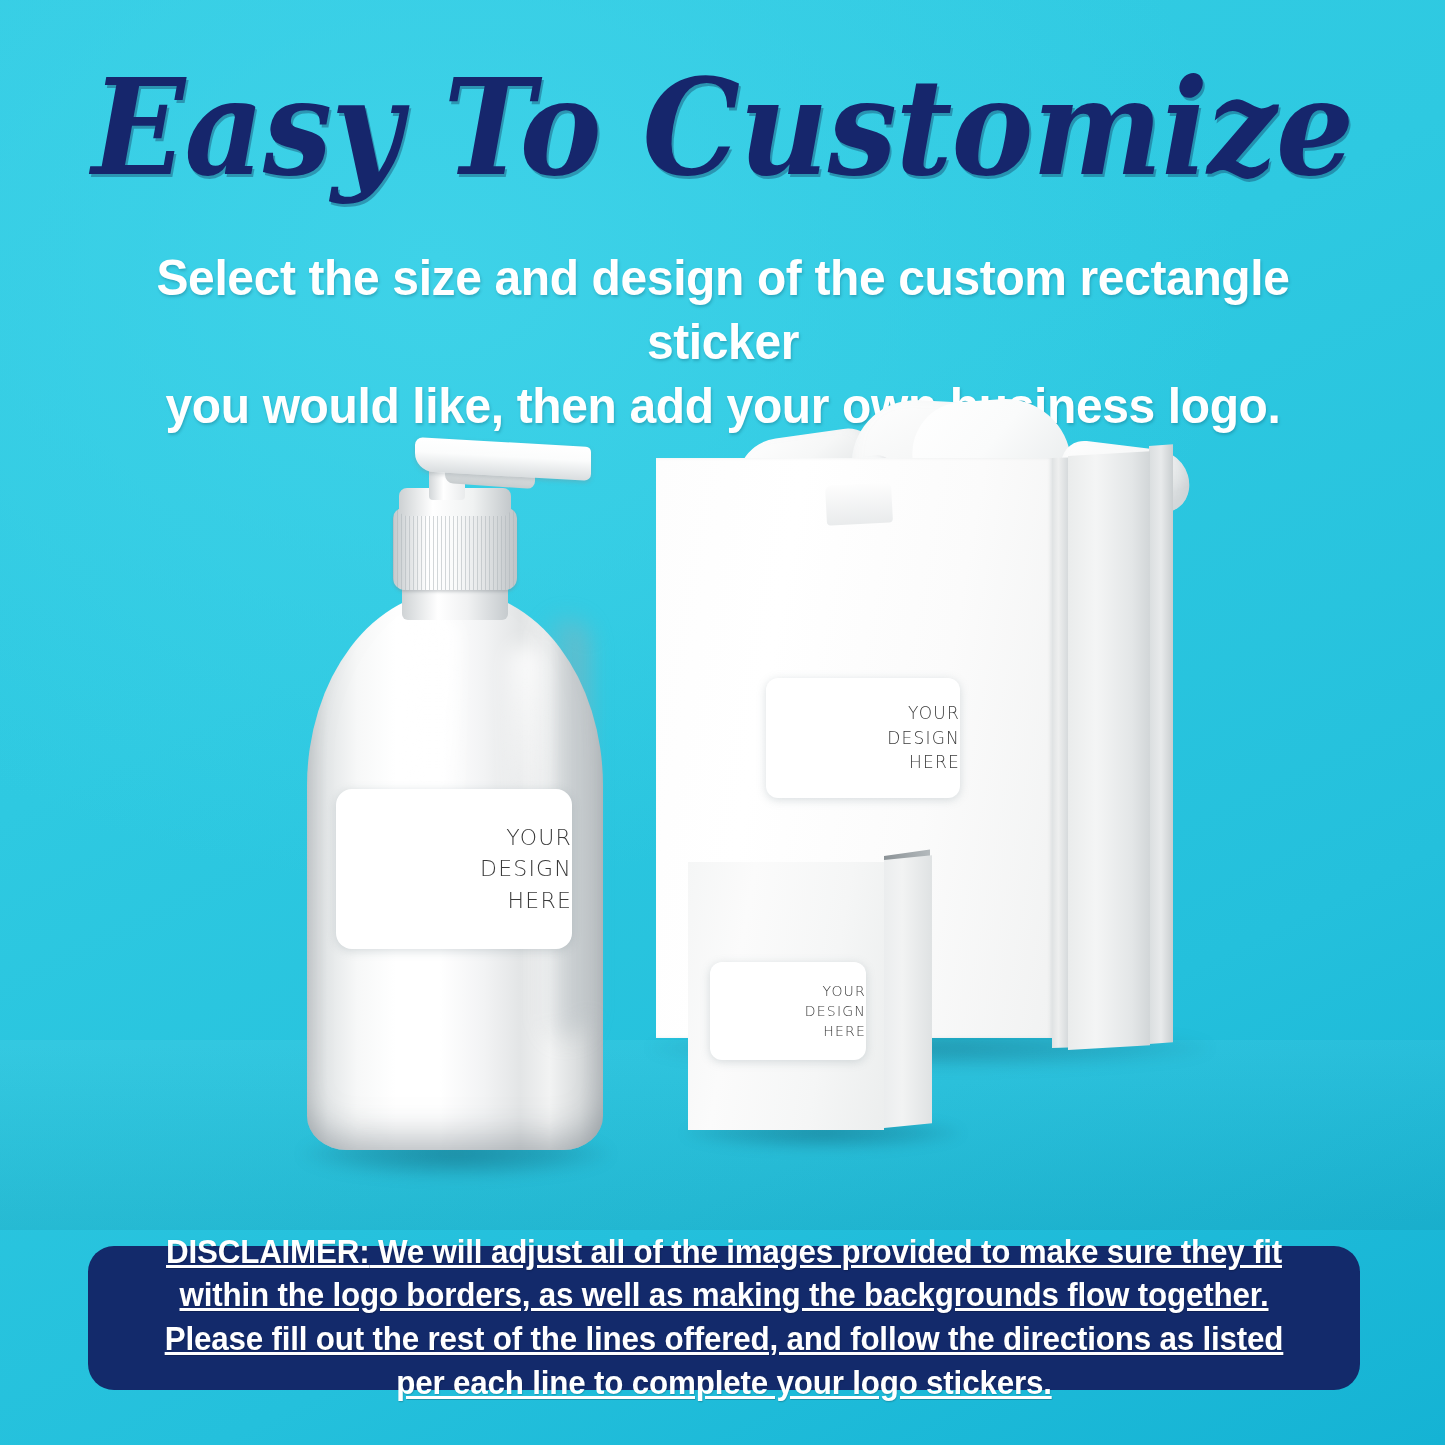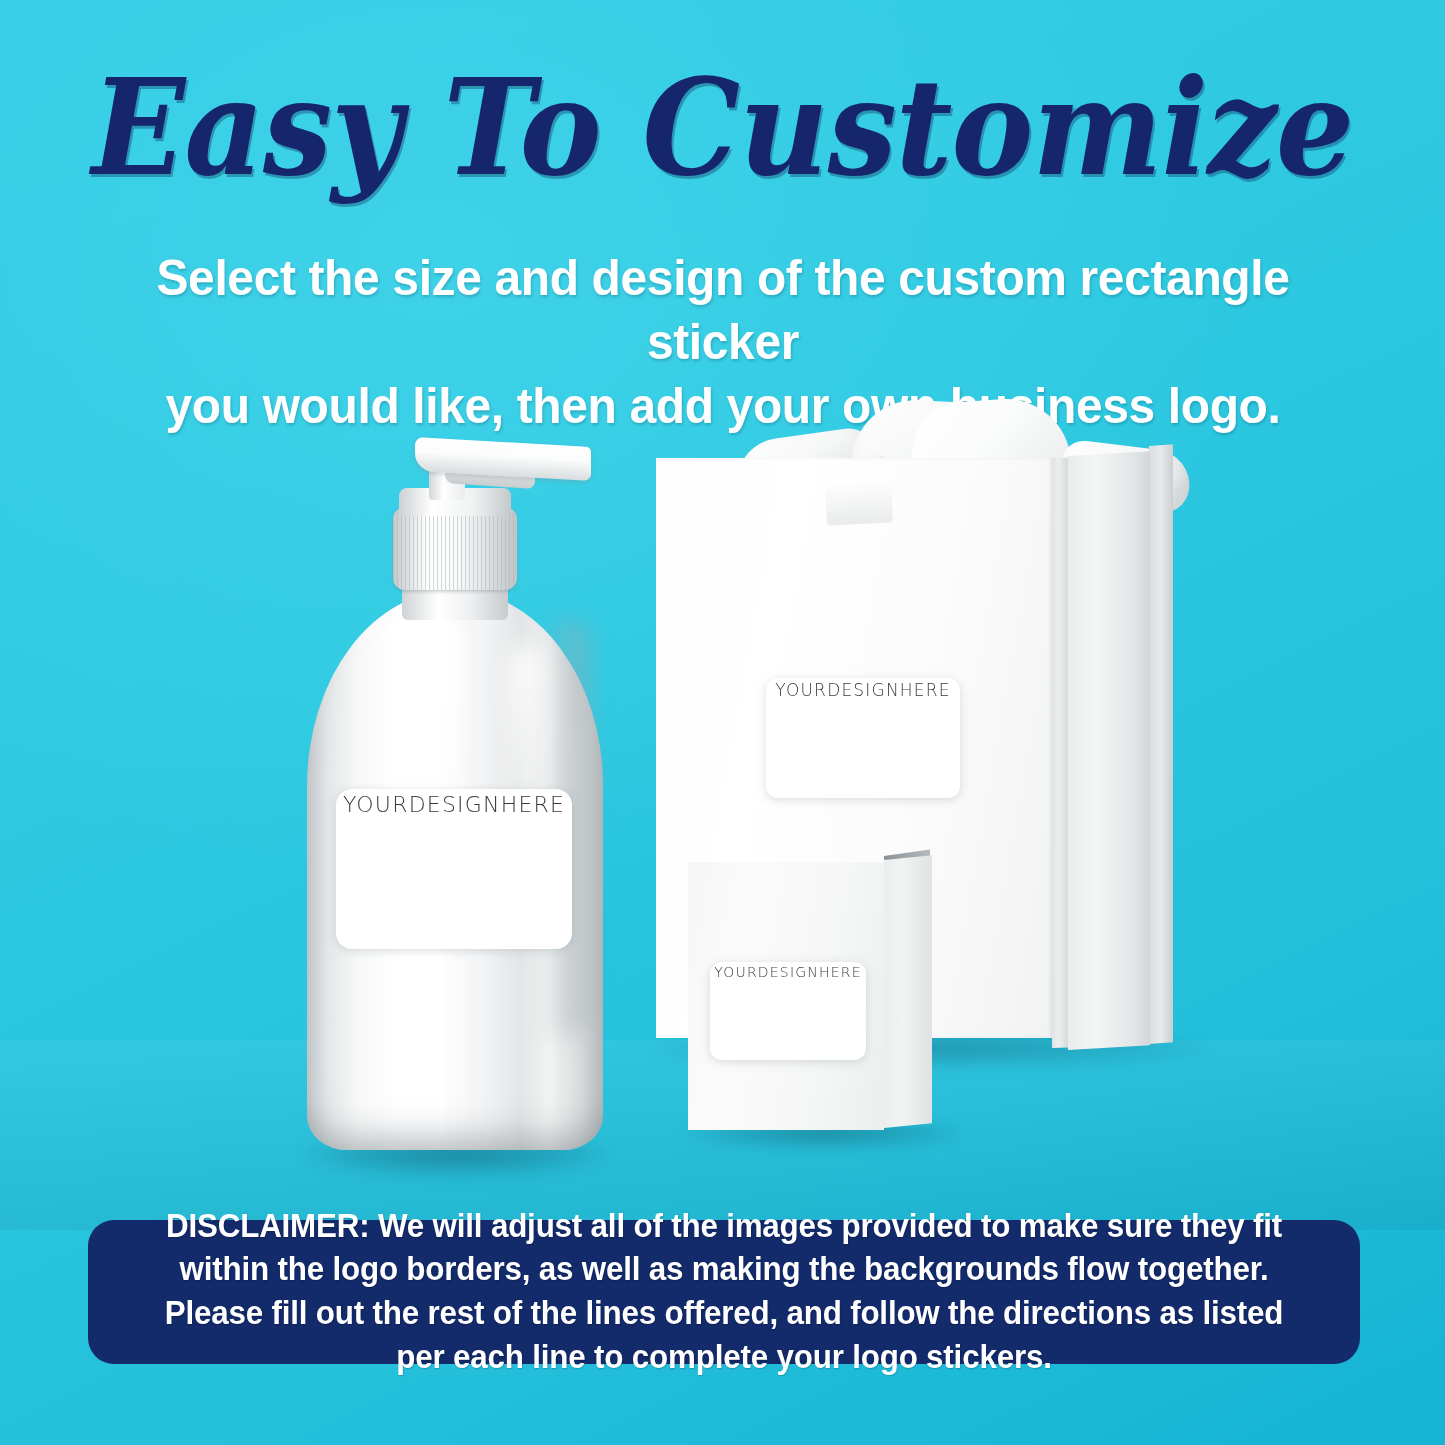--- a/index.html
+++ b/index.html
@@ -376,22 +376,22 @@
     transform: skewY(-8deg);
     transform-origin: left top;
   }
 
   
   .sticker {
     position: absolute;
     background: #ffffff;
     box-shadow: 0 2px 10px rgba(120,135,142,0.28);
     display: flex;
-    flex-direction: row;
-    align-items: flex-start;
+    flex-direction: column;
+    align-items: flex-end;
     justify-content: center;
     color: #3a3a3a;
     font-family: "DejaVu Sans", "Liberation Sans", sans-serif;
     font-weight: 300;
     letter-spacing: 1.2px;
     text-align: center;
   }
   #sticker-bottle {
     left: 336px;
     top: 789px;
@@ -418,31 +418,32 @@
     border-radius: 12px;
     font-size: 14px;
     line-height: 1.45;
   }
   .sticker span { display: block; }
 
   
   #disclaimer {
     position: absolute;
     left: 88px;
-    top: 1220px;
+    top: 1246px;
     width: 1272px;
     height: 144px;
     background: #132a6b;
     border-radius: 26px;
     color: #ffffff;
     display: flex;
     align-items: center;
     justify-content: center;
     padding: 0 28px;
     box-sizing: border-box;
+    text-decoration: underline;
   }
   #disclaimer-text {
     font-size: 32.5px;
     line-height: 1.34;
     font-weight: bold;
     text-align: center;
     letter-spacing: -0.2px;
     transform: scaleX(0.965);
     text-shadow: 0.5px 1px 1.5px rgba(0,0,0,0.22);
   }

